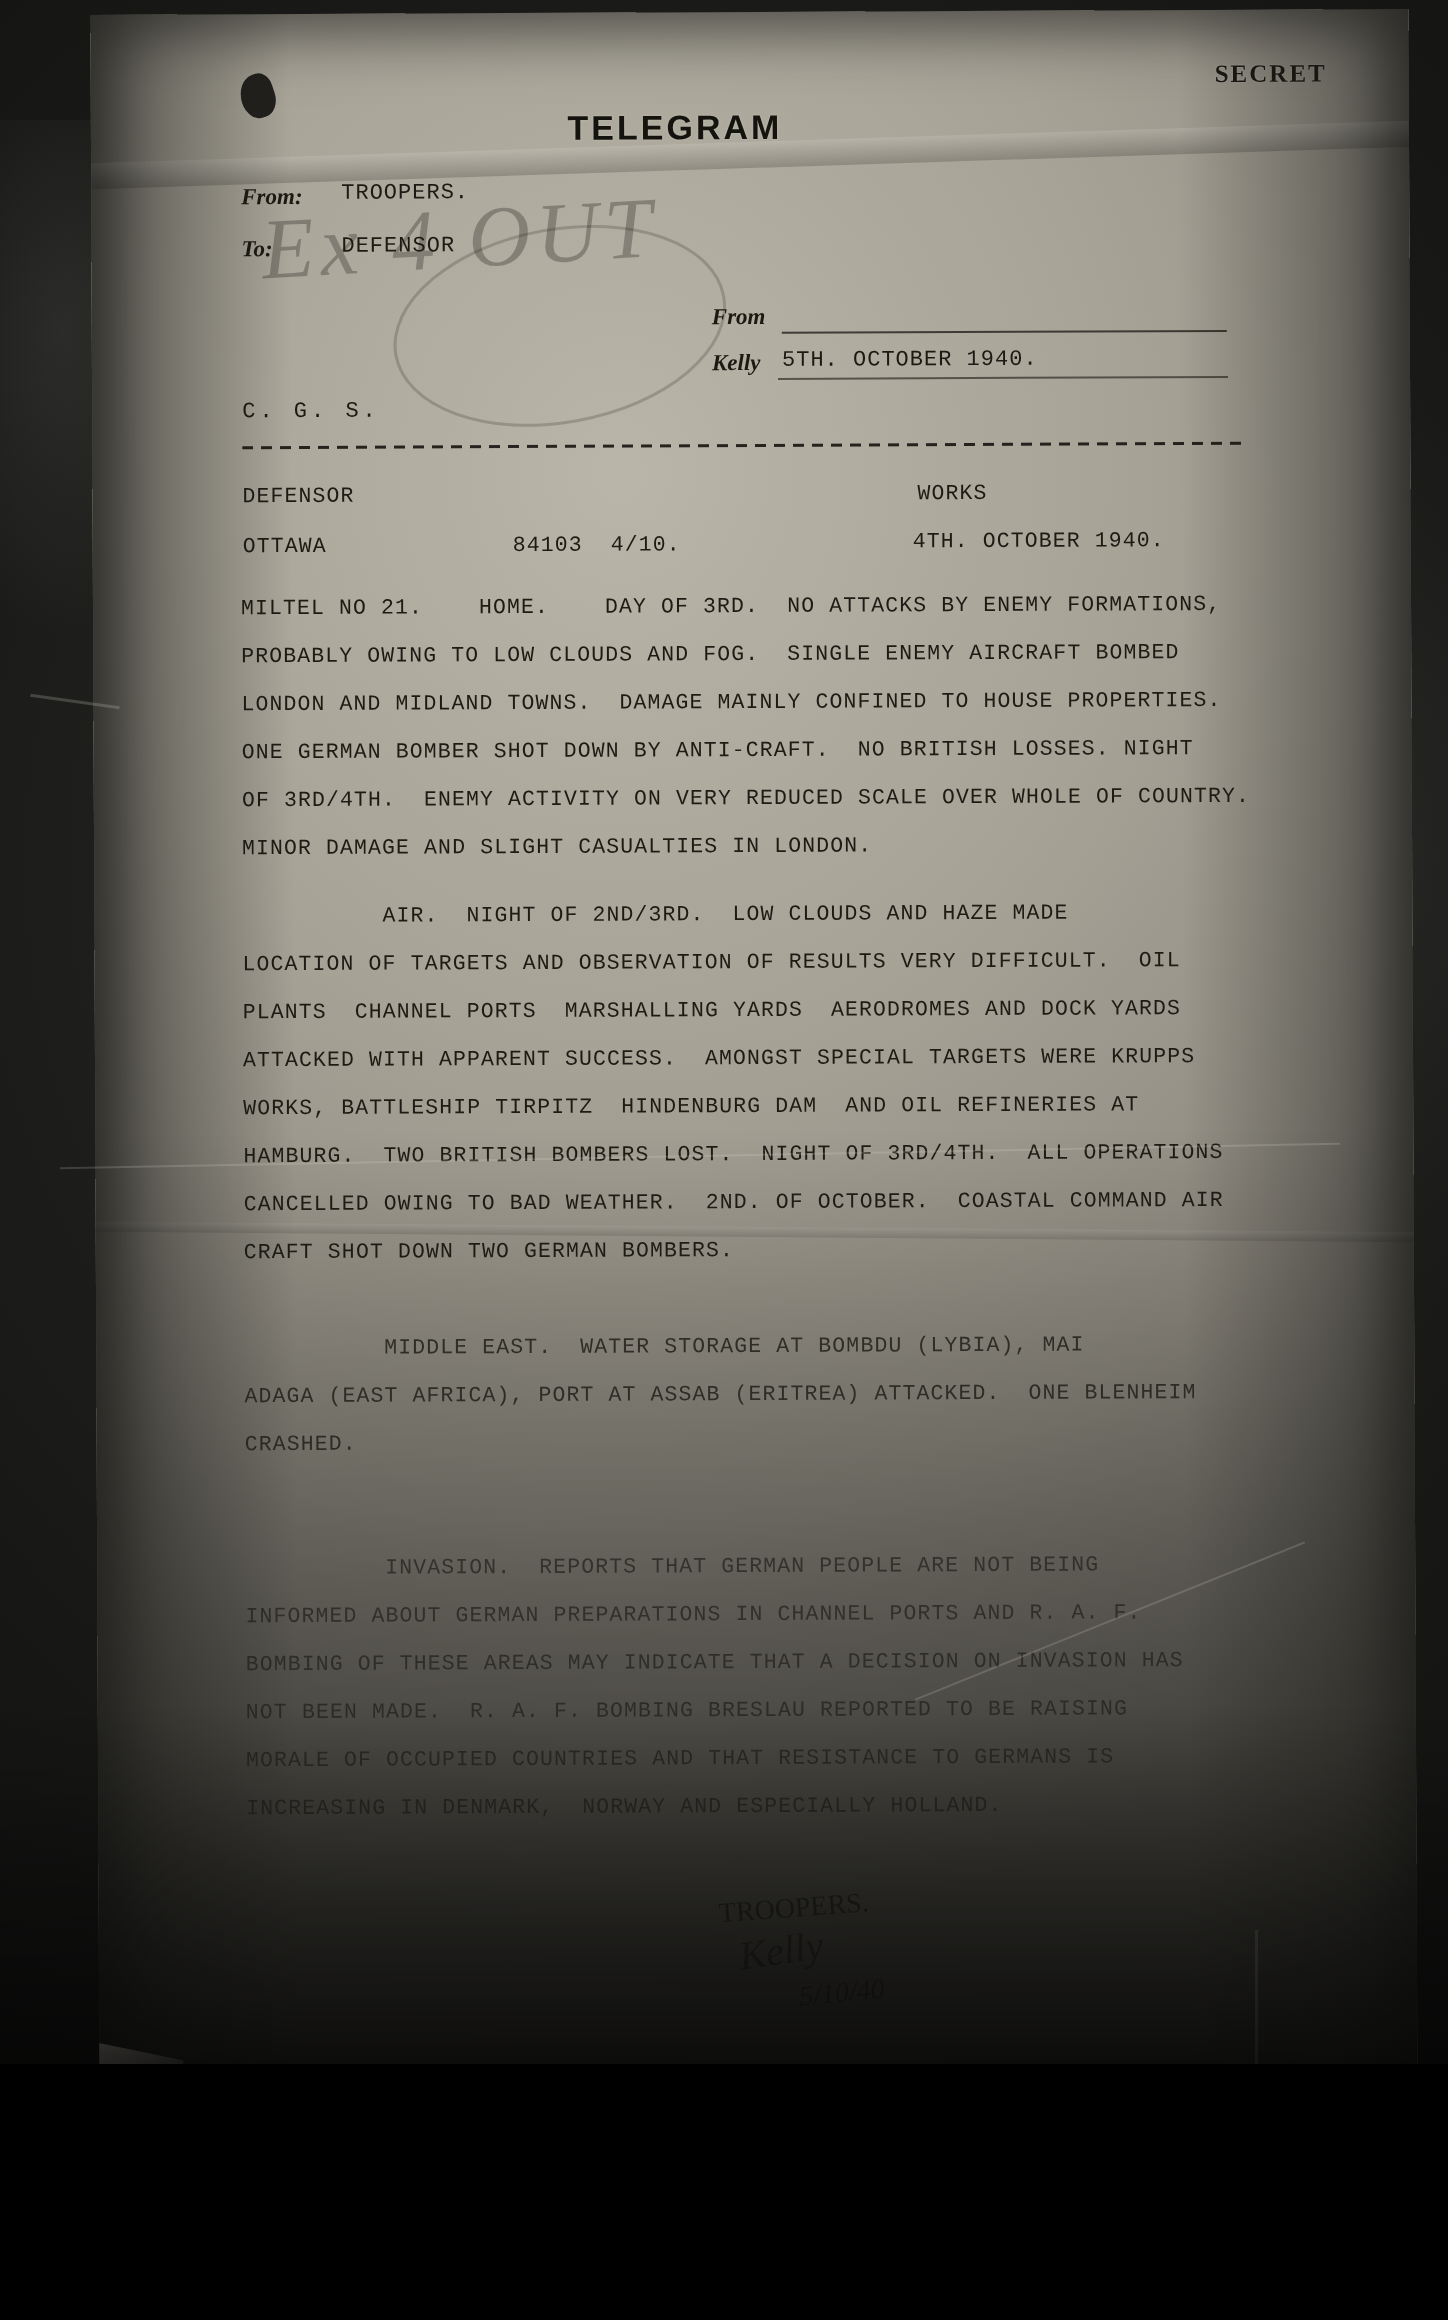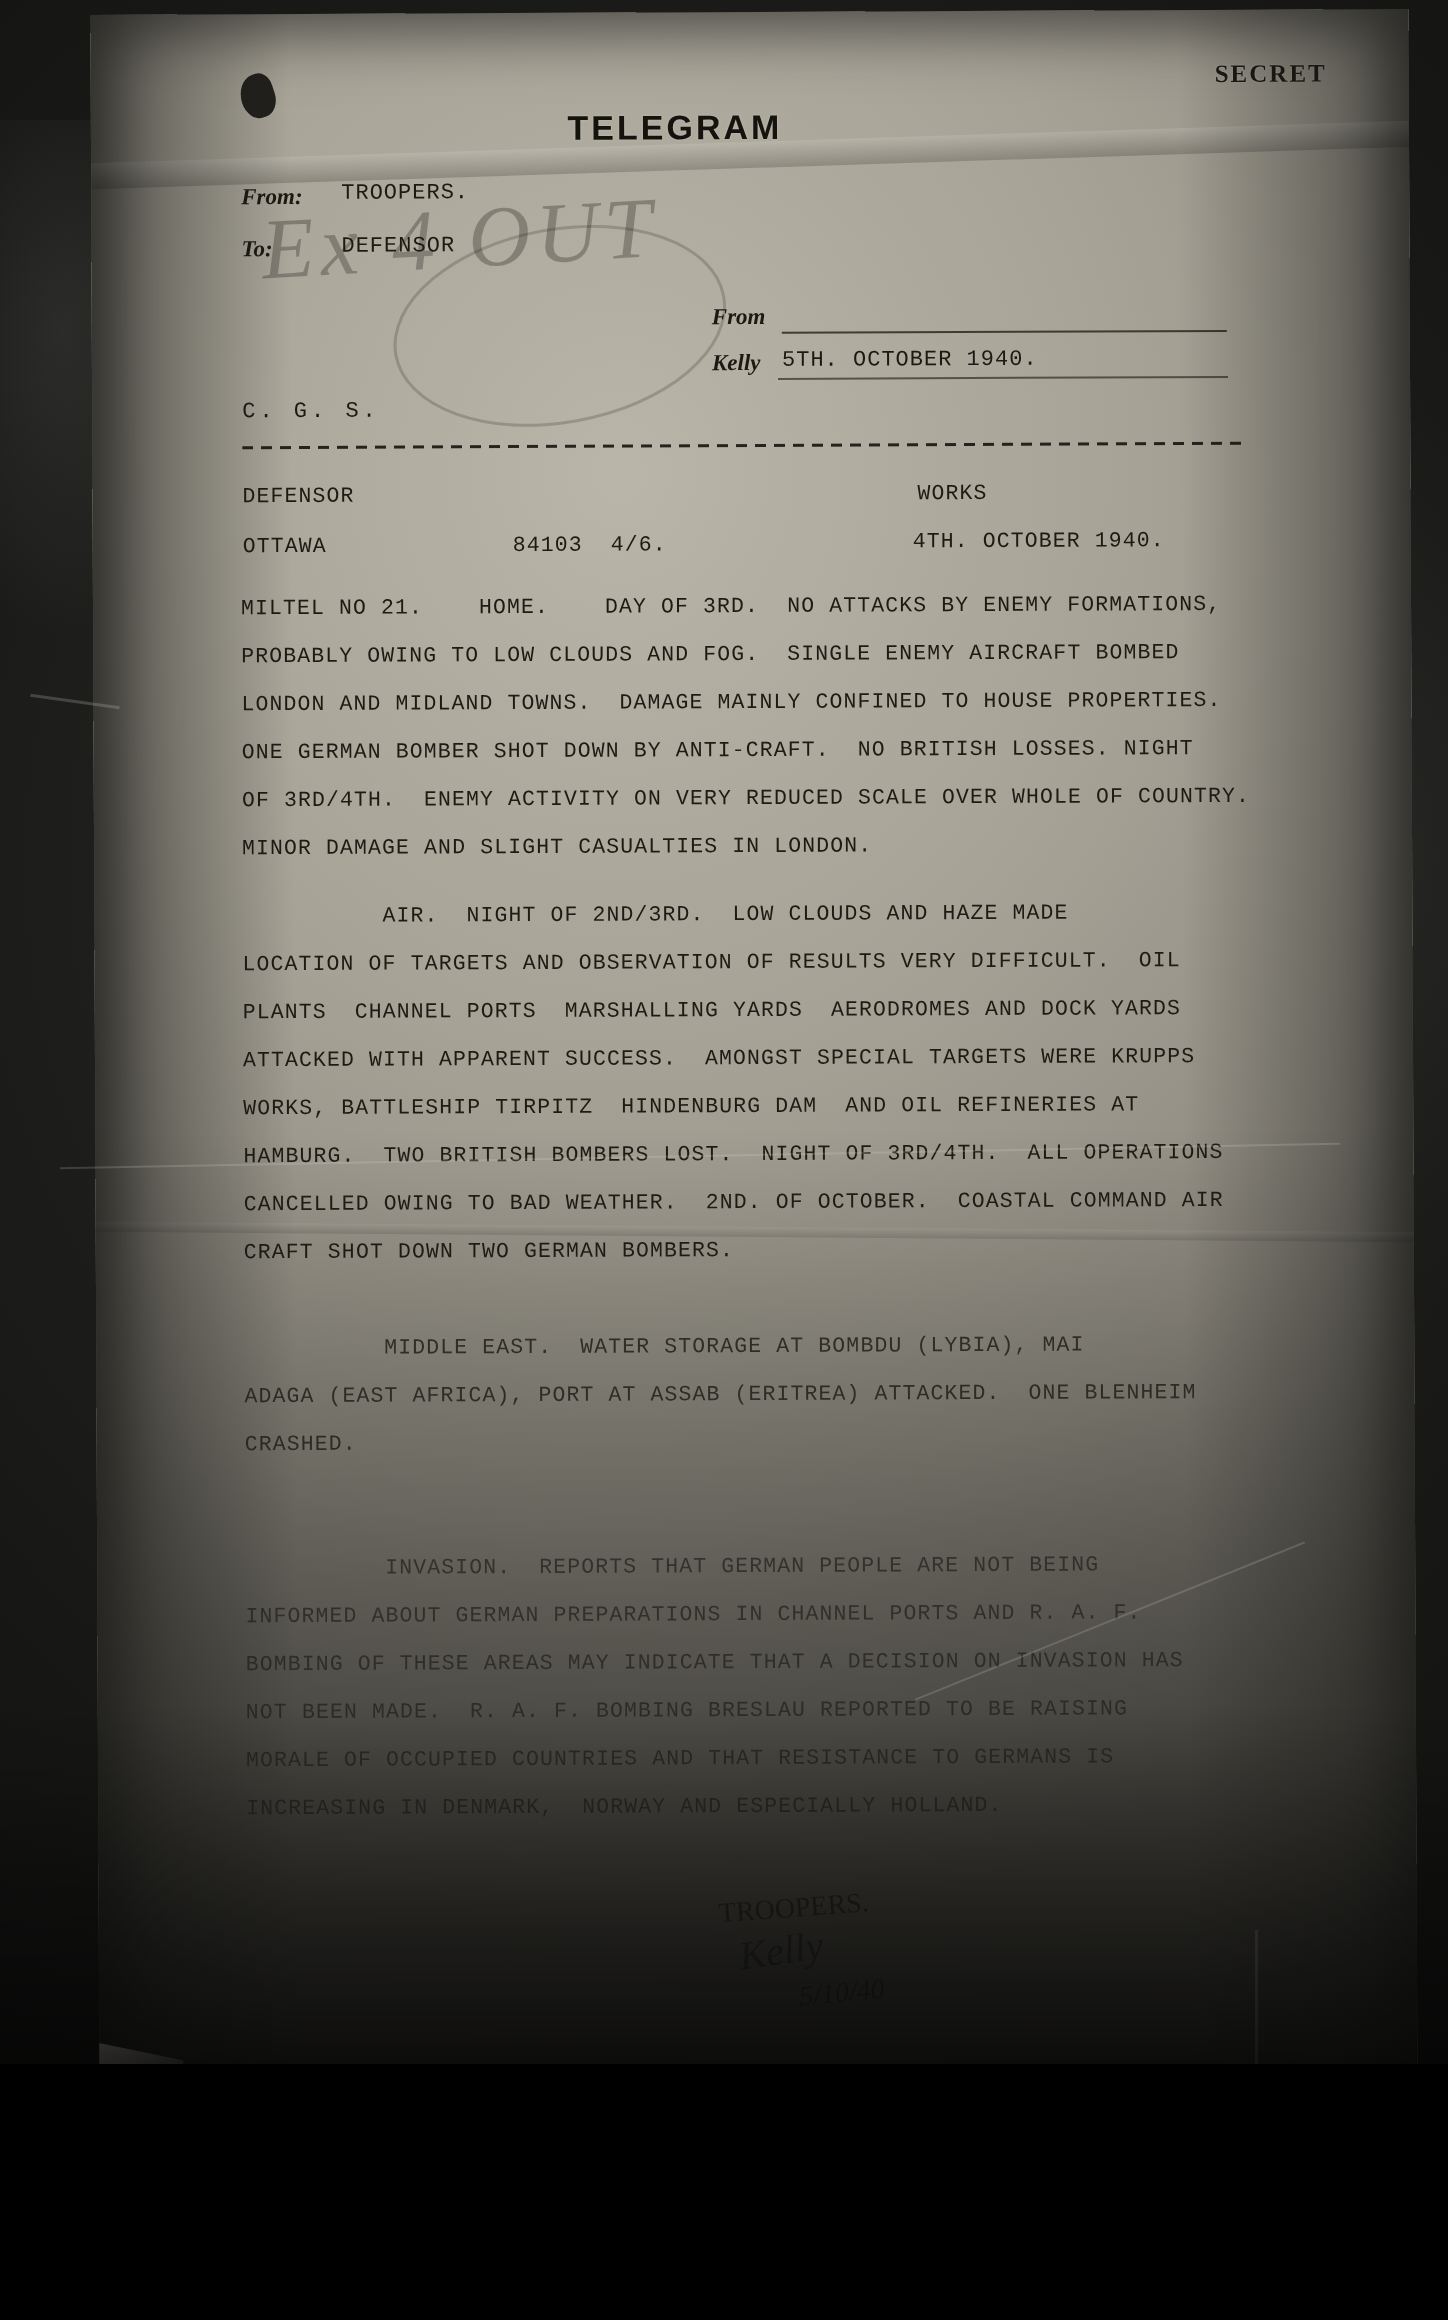--- a/index.html
+++ b/index.html
@@ -327,21 +327,21 @@
       <div class="field-value" id="date-value">5TH. OCTOBER 1940.</div>
       <div id="date-rule"></div>
 
       <div class="field-value" id="cgs-value">C. G. S.</div>
 
       <div id="dash-rule"></div>
 
       <div class="body-line" id="addr-defensor">DEFENSOR</div>
       <div class="body-line" id="addr-london">WORKS</div>
       <div class="body-line" id="addr-ottawa">OTTAWA</div>
-      <div class="body-line" id="addr-ref">84103  4/6.</div>
+      <div class="body-line" id="addr-ref">84103  4/10.</div>
       <div class="body-line" id="addr-date2">4TH. OCTOBER 1940.</div>
 
       <div class="para" id="para-home">MILTEL NO 21.    HOME.    DAY OF 3RD.  NO ATTACKS BY ENEMY FORMATIONS,
 PROBABLY OWING TO LOW CLOUDS AND FOG.  SINGLE ENEMY AIRCRAFT BOMBED
 LONDON AND MIDLAND TOWNS.  DAMAGE MAINLY CONFINED TO HOUSE PROPERTIES.
 ONE GERMAN BOMBER SHOT DOWN BY ANTI-CRAFT.  NO BRITISH LOSSES. NIGHT
 OF 3RD/4TH.  ENEMY ACTIVITY ON VERY REDUCED SCALE OVER WHOLE OF COUNTRY.
 MINOR DAMAGE AND SLIGHT CASUALTIES IN LONDON.</div>
       <div class="para" id="para-air">          AIR.  NIGHT OF 2ND/3RD.  LOW CLOUDS AND HAZE MADE
 LOCATION OF TARGETS AND OBSERVATION OF RESULTS VERY DIFFICULT.  OIL

